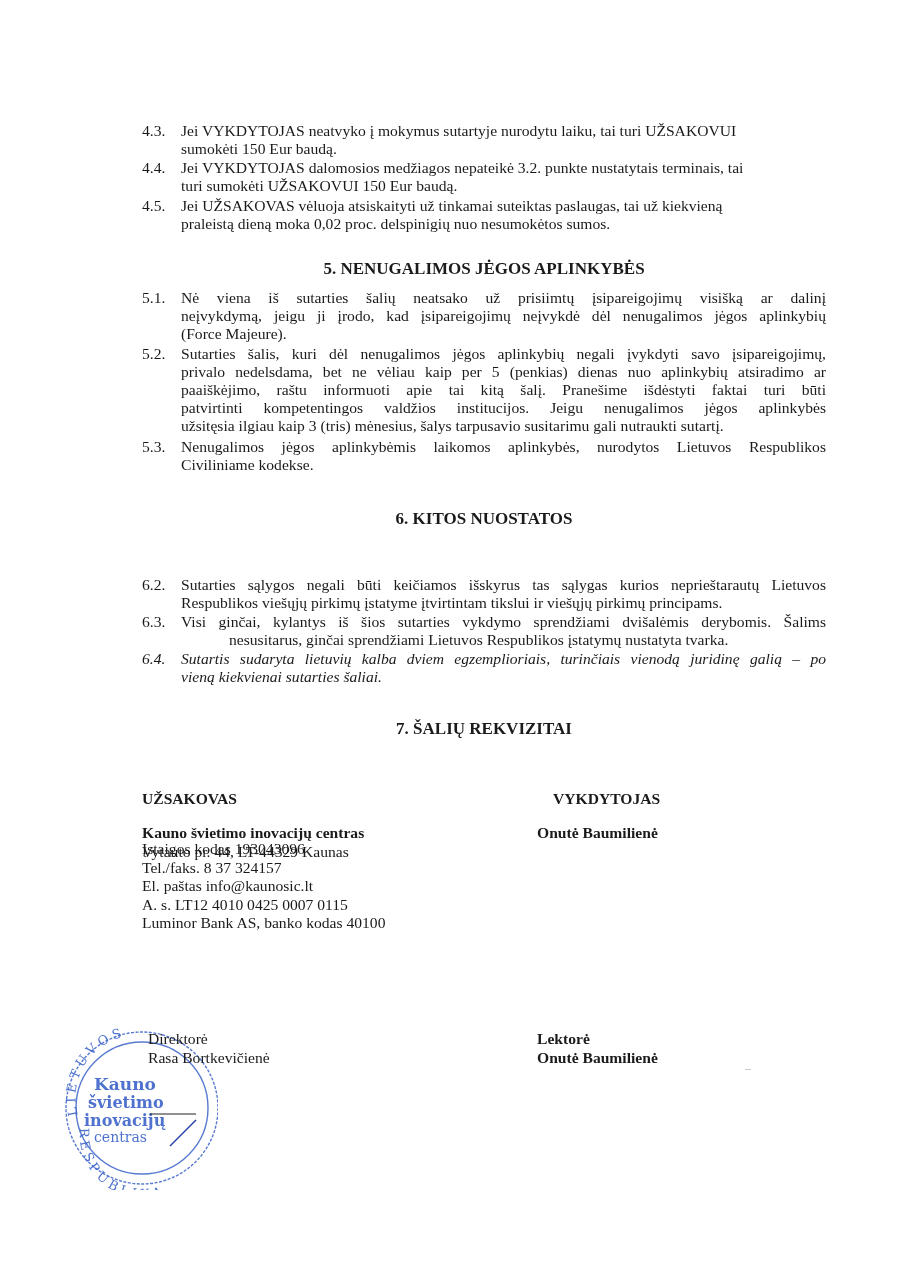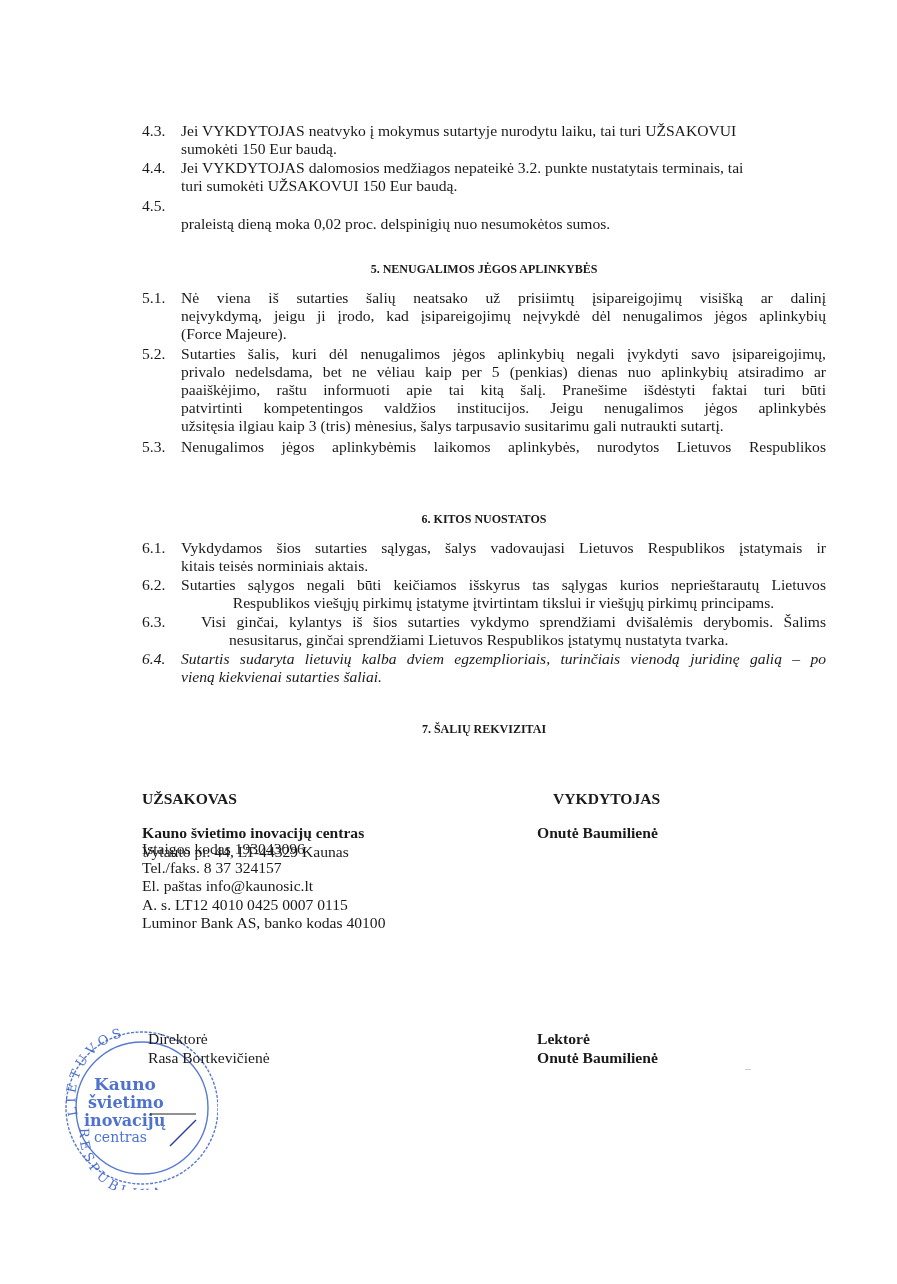--- a/index.html
+++ b/index.html
@@ -3,42 +3,42 @@
 <meta charset="utf-8">
 <style>
   html, body { margin: 0; padding: 0; background: #ffffff; }
   body { width: 897px; height: 1284px; position: relative; overflow: hidden;
          font-family: "Liberation Serif", "DejaVu Serif", serif; color: #1a1a1a; font-size: 15.6px; }
   .page { position: absolute; left: 0; top: 0; width: 897px; height: 1284px; padding-left: 36px; }
   .clause { position: absolute; left: 142px; width: 684px; line-height: 18px; }
   .clause .num { position: absolute; left: 0; top: 0; }
   .clause .txt { margin-left: 39px; display: block; }
   .justify { text-align: justify; text-align-last: left; }
-  .heading { position: absolute; left: 142px; width: 684px; text-align: center; font-weight: bold; font-size: 12px; line-height: 18px; }
+  .heading { position: absolute; left: 142px; width: 684px; text-align: center; font-weight: bold; font-size: 17px; line-height: 18px; }
   .party { position: absolute; line-height: 18.5px; }
   .bold { font-weight: bold; }
   .stamp { position: absolute; left: 58px; top: 1020px; width: 160px; height: 170px; }
   .dash { position: absolute; left: 745px; top: 1069px; width: 6px; height: 1px; background: #ccc; }
 </style>
 </head>
 <body>
 
 <div class="page">
 
   <div class="clause justify" style="top:122px;">
     <span class="num">4.3.</span>
     <span class="txt"><span>Jei VYKDYTOJAS neatvyko į mokymus sutartyje nurodytu laiku, tai turi UŽSAKOVUI</span><br><span>sumokėti 150 Eur baudą.</span></span>
   </div>
   <div class="clause justify" style="top:159px;">
     <span class="num">4.4.</span>
     <span class="txt"><span>Jei VYKDYTOJAS dalomosios medžiagos nepateikė 3.2. punkte nustatytais terminais, tai</span><br><span>turi sumokėti UŽSAKOVUI 150 Eur baudą.</span></span>
   </div>
   <div class="clause justify" style="top:197px;">
     <span class="num">4.5.</span>
-    <span class="txt"><br><span>praleistą dieną moka 0,02 proc. delspinigių nuo nesumokėtos sumos.</span></span>
+    <span class="txt"><span>Jei UŽSAKOVAS vėluoja atsiskaityti už tinkamai suteiktas paslaugas, tai už kiekvieną</span><br><span>praleistą dieną moka 0,02 proc. delspinigių nuo nesumokėtos sumos.</span></span>
   </div>
 
   <div class="heading" style="top:260px;">5. NENUGALIMOS JĖGOS APLINKYBĖS</div>
 
   <div class="clause" style="top:289px;">
     <span class="num">5.1.</span>
     <span class="txt">
       <span class="justify" style="display:block;text-align-last:justify;">Nė viena iš sutarties šalių neatsako už prisiimtų įsipareigojimų visišką ar dalinį</span>
       <span class="justify" style="display:block;text-align-last:justify;">neįvykdymą, jeigu ji įrodo, kad įsipareigojimų neįvykdė dėl nenugalimos jėgos aplinkybių</span>
       <span style="display:block;">(Force Majeure).</span>
@@ -53,45 +53,39 @@
       <span style="display:block;text-align:justify;text-align-last:justify;">paaiškėjimo, raštu informuoti apie tai kitą šalį. Pranešime išdėstyti faktai turi būti</span>
       <span style="display:block;text-align:justify;text-align-last:justify;">patvirtinti kompetentingos valdžios institucijos. Jeigu nenugalimos jėgos aplinkybės</span>
       <span style="display:block;">užsitęsia ilgiau kaip 3 (tris) mėnesius, šalys tarpusavio susitarimu gali nutraukti sutartį.</span>
     </span>
   </div>
 
   <div class="clause" style="top:438px;">
     <span class="num">5.3.</span>
     <span class="txt">
       <span style="display:block;text-align:justify;text-align-last:justify;">Nenugalimos jėgos aplinkybėmis laikomos aplinkybės, nurodytos Lietuvos Respublikos</span>
+      <span style="display:block;">Civiliniame kodekse.</span>
     </span>
   </div>
 
   <div class="heading" style="top:510px;">6. KITOS NUOSTATOS</div>
 
-  <div class="clause" style="top:539px;">
-    <span class="num">6.1.</span>
-    <span class="txt">
-      <span style="display:block;text-align:justify;text-align-last:justify;">Vykdydamos šios sutarties sąlygas, šalys vadovaujasi Lietuvos Respublikos įstatymais ir</span>
-      <span style="display:block;">kitais teisės norminiais aktais.</span>
-    </span>
-  </div>
 
   <div class="clause" style="top:576px;">
     <span class="num">6.2.</span>
     <span class="txt">
       <span style="display:block;text-align:justify;text-align-last:justify;">Sutarties sąlygos negali būti keičiamos išskyrus tas sąlygas kurios neprieštarautų Lietuvos</span>
-      <span style="display:block;text-align:center;">Respublikos viešųjų pirkimų įstatyme įtvirtintam tikslui ir viešųjų pirkimų principams.</span>
+      <span style="display:block;">Respublikos viešųjų pirkimų įstatyme įtvirtintam tikslui ir viešųjų pirkimų principams.</span>
     </span>
   </div>
 
   <div class="clause" style="top:613px;">
     <span class="num">6.3.</span>
     <span class="txt">
-      <span style="display:block;text-align:justify;text-align-last:justify;margin-left:20px;">Visi ginčai, kylantys iš šios sutarties vykdymo sprendžiami dvišalėmis derybomis. Šalims</span>
+      <span style="display:block;text-align:justify;text-align-last:justify;">Visi ginčai, kylantys iš šios sutarties vykdymo sprendžiami dvišalėmis derybomis. Šalims</span>
       <span style="display:block;margin-left:48px;">nesusitarus, ginčai sprendžiami Lietuvos Respublikos įstatymų nustatyta tvarka.</span>
     </span>
   </div>
 
   <div class="clause" style="top:650px;font-style:italic;">
     <span class="num">6.4.</span>
     <span class="txt">
       <span style="display:block;text-align:justify;text-align-last:justify;">Sutartis sudaryta lietuvių kalba dviem egzemplioriais, turinčiais vienodą juridinę galią – po</span>
       <span style="display:block;">vieną kiekvienai sutarties šaliai.</span>
     </span>

